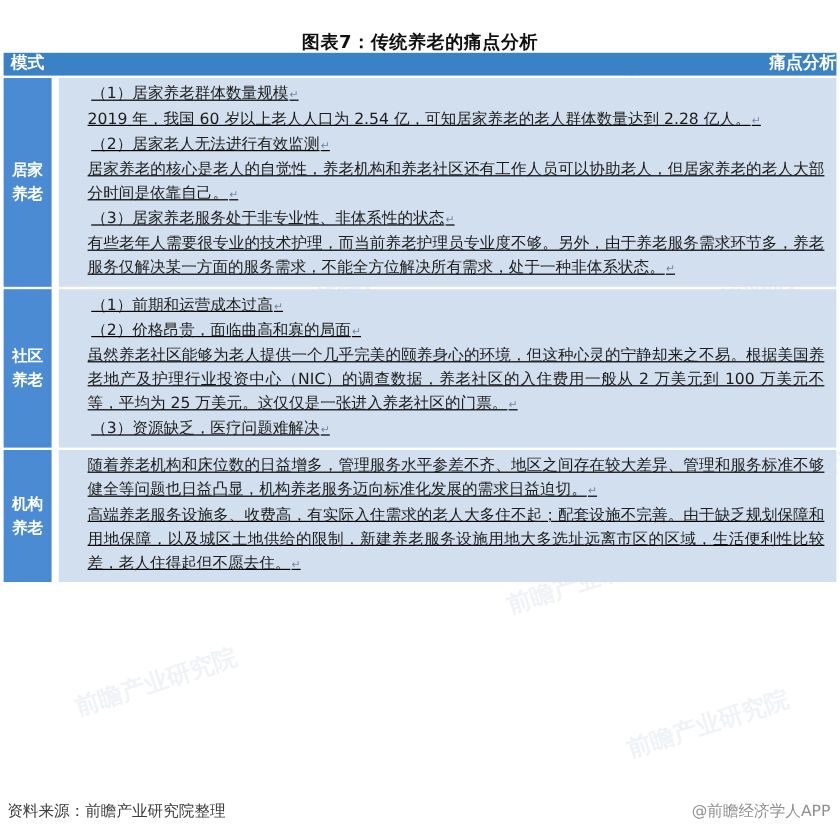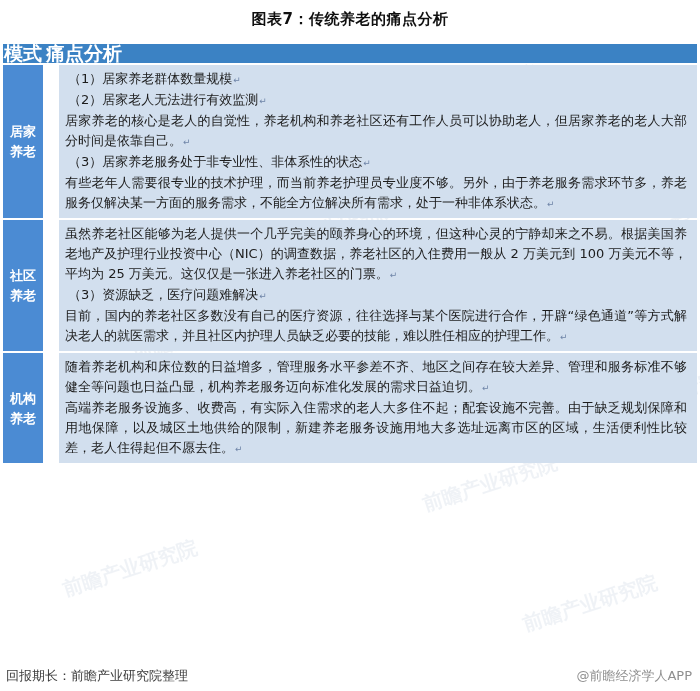--- a/index.html
+++ b/index.html
@@ -1,37 +1,37 @@
 <!DOCTYPE html>
 <html><head>
 <meta charset="utf-8">
 <style>
   html,body{margin:0;padding:0;}
   body{
     width:700px;height:691px;position:relative;overflow:hidden;background:#ffffff;
     font-family:"DejaVu Sans","Liberation Sans",sans-serif;
   }
   .title{
-    position:absolute;top:10px;left:0;right:0;margin:0;
+    position:absolute;top:10px;left:0;right:0;margin:16px;
     text-align:center;font-size:15px;font-weight:bold;color:#101010;
     letter-spacing:.5px;z-index:3;
   }
   .tablewrap{position:absolute;top:44px;left:3px;right:3px;z-index:2;}
   .thead{display:flex;background:#3b82c4;height:19px;}
-  .th{color:#ffffff;font-weight:bold;font-size:19px;line-height:19px;}
+  .th{color:#ffffff;font-weight:bold;font-size:14px;line-height:19px;}
   .mode-th{flex:0 0 40px;text-align:center;margin-right:3px;}
-  .pain-th{flex:1;text-align:left;}
+  .pain-th{flex:1;text-align:right;}
   .trow{display:flex;margin-top:2px;}
   .mode-cell{
-    flex:0 0 40px;margin-right:16px;background:#4b8bd3;
+    flex:0 0 40px;margin-right:6px;background:#4b8bd3;
     color:#ffffff;font-weight:bold;font-size:13px;
     display:flex;flex-direction:column;justify-content:center;align-items:center;
     gap:7px;line-height:1;
   }
-  .content-cell{flex:1;background:#d2dfee;padding:4px 10px 4px 6px;}
+  .content-cell{flex:1;background:#d2dfee;padding:4px 10px 4px 24px;text-decoration:underline;}
   .content-cell p{
     margin:0;font-size:13px;line-height:20px;color:#1c1c1c;
     text-align:justify;
   }
   .content-cell p.item{padding-left:3px;}
   .pmark{color:#6f85a8;font-size:9px;margin-left:1px;vertical-align:baseline;}
   .footer{
     position:absolute;left:6px;right:8px;bottom:6px;z-index:3;
     display:flex;justify-content:space-between;align-items:baseline;font-size:13px;
   }
@@ -66,46 +66,48 @@
     <div class="th pain-th">痛点分析</div>
   </div>
   <div id="tbody">
       <div class="trow">
         <div class="mode-cell">
           <div>居家</div>
           <div>养老</div>
         </div>
         <div class="content-cell">
           <p class="item">（1）居家养老群体数量规模<span class="pmark">↵</span></p>
+          <p class="body">2019 年，我国 60 岁以上老人人口为 2.54 亿，可知居家养老的老人群体数量达到 2.28 亿人。<span class="pmark">↵</span></p>
           <p class="item">（2）居家老人无法进行有效监测<span class="pmark">↵</span></p>
           <p class="body">居家养老的核心是老人的自觉性，养老机构和养老社区还有工作人员可以协助老人，但居家养老的老人大部分时间是依靠自己。<span class="pmark">↵</span></p>
           <p class="item">（3）居家养老服务处于非专业性、非体系性的状态<span class="pmark">↵</span></p>
           <p class="body">有些老年人需要很专业的技术护理，而当前养老护理员专业度不够。另外，由于养老服务需求环节多，养老服务仅解决某一方面的服务需求，不能全方位解决所有需求，处于一种非体系状态。<span class="pmark">↵</span></p>
         </div>
       </div>
       <div class="trow">
         <div class="mode-cell">
           <div>社区</div>
           <div>养老</div>
         </div>
         <div class="content-cell">
+          <p class="item">（1）前期和运营成本过高<span class="pmark">↵</span></p>
+          <p class="item">（2）价格昂贵，面临曲高和寡的局面<span class="pmark">↵</span></p>
           <p class="body">虽然养老社区能够为老人提供一个几乎完美的颐养身心的环境，但这种心灵的宁静却来之不易。根据美国养老地产及护理行业投资中心（NIC）的调查数据，养老社区的入住费用一般从 2 万美元到 100 万美元不等，平均为 25 万美元。这仅仅是一张进入养老社区的门票。<span class="pmark">↵</span></p>
           <p class="item">（3）资源缺乏，医疗问题难解决<span class="pmark">↵</span></p>
-          <p class="body">目前，国内的养老社区多数没有自己的医疗资源，往往选择与某个医院进行合作，开辟“绿色通道”等方式解决老人的就医需求，并且社区内护理人员缺乏必要的技能，难以胜任相应的护理工作。<span class="pmark">↵</span></p>
         </div>
       </div>
       <div class="trow">
         <div class="mode-cell">
           <div>机构</div>
           <div>养老</div>
         </div>
         <div class="content-cell">
           <p class="body">随着养老机构和床位数的日益增多，管理服务水平参差不齐、地区之间存在较大差异、管理和服务标准不够健全等问题也日益凸显，机构养老服务迈向标准化发展的需求日益迫切。<span class="pmark">↵</span></p>
           <p class="body">高端养老服务设施多、收费高，有实际入住需求的老人大多住不起；配套设施不完善。由于缺乏规划保障和用地保障，以及城区土地供给的限制，新建养老服务设施用地大多选址远离市区的区域，生活便利性比较差，老人住得起但不愿去住。<span class="pmark">↵</span></p>
         </div>
       </div>
     </div>
 </div>
 
 <div class="footer">
-  <span class="src">回报期长：前瞻产业研究院整理</span>
+  <span class="src">资料来源：前瞻产业研究院整理</span>
   <span class="credit">@前瞻经济学人APP</span>
 </div>
 
 </body></html>

